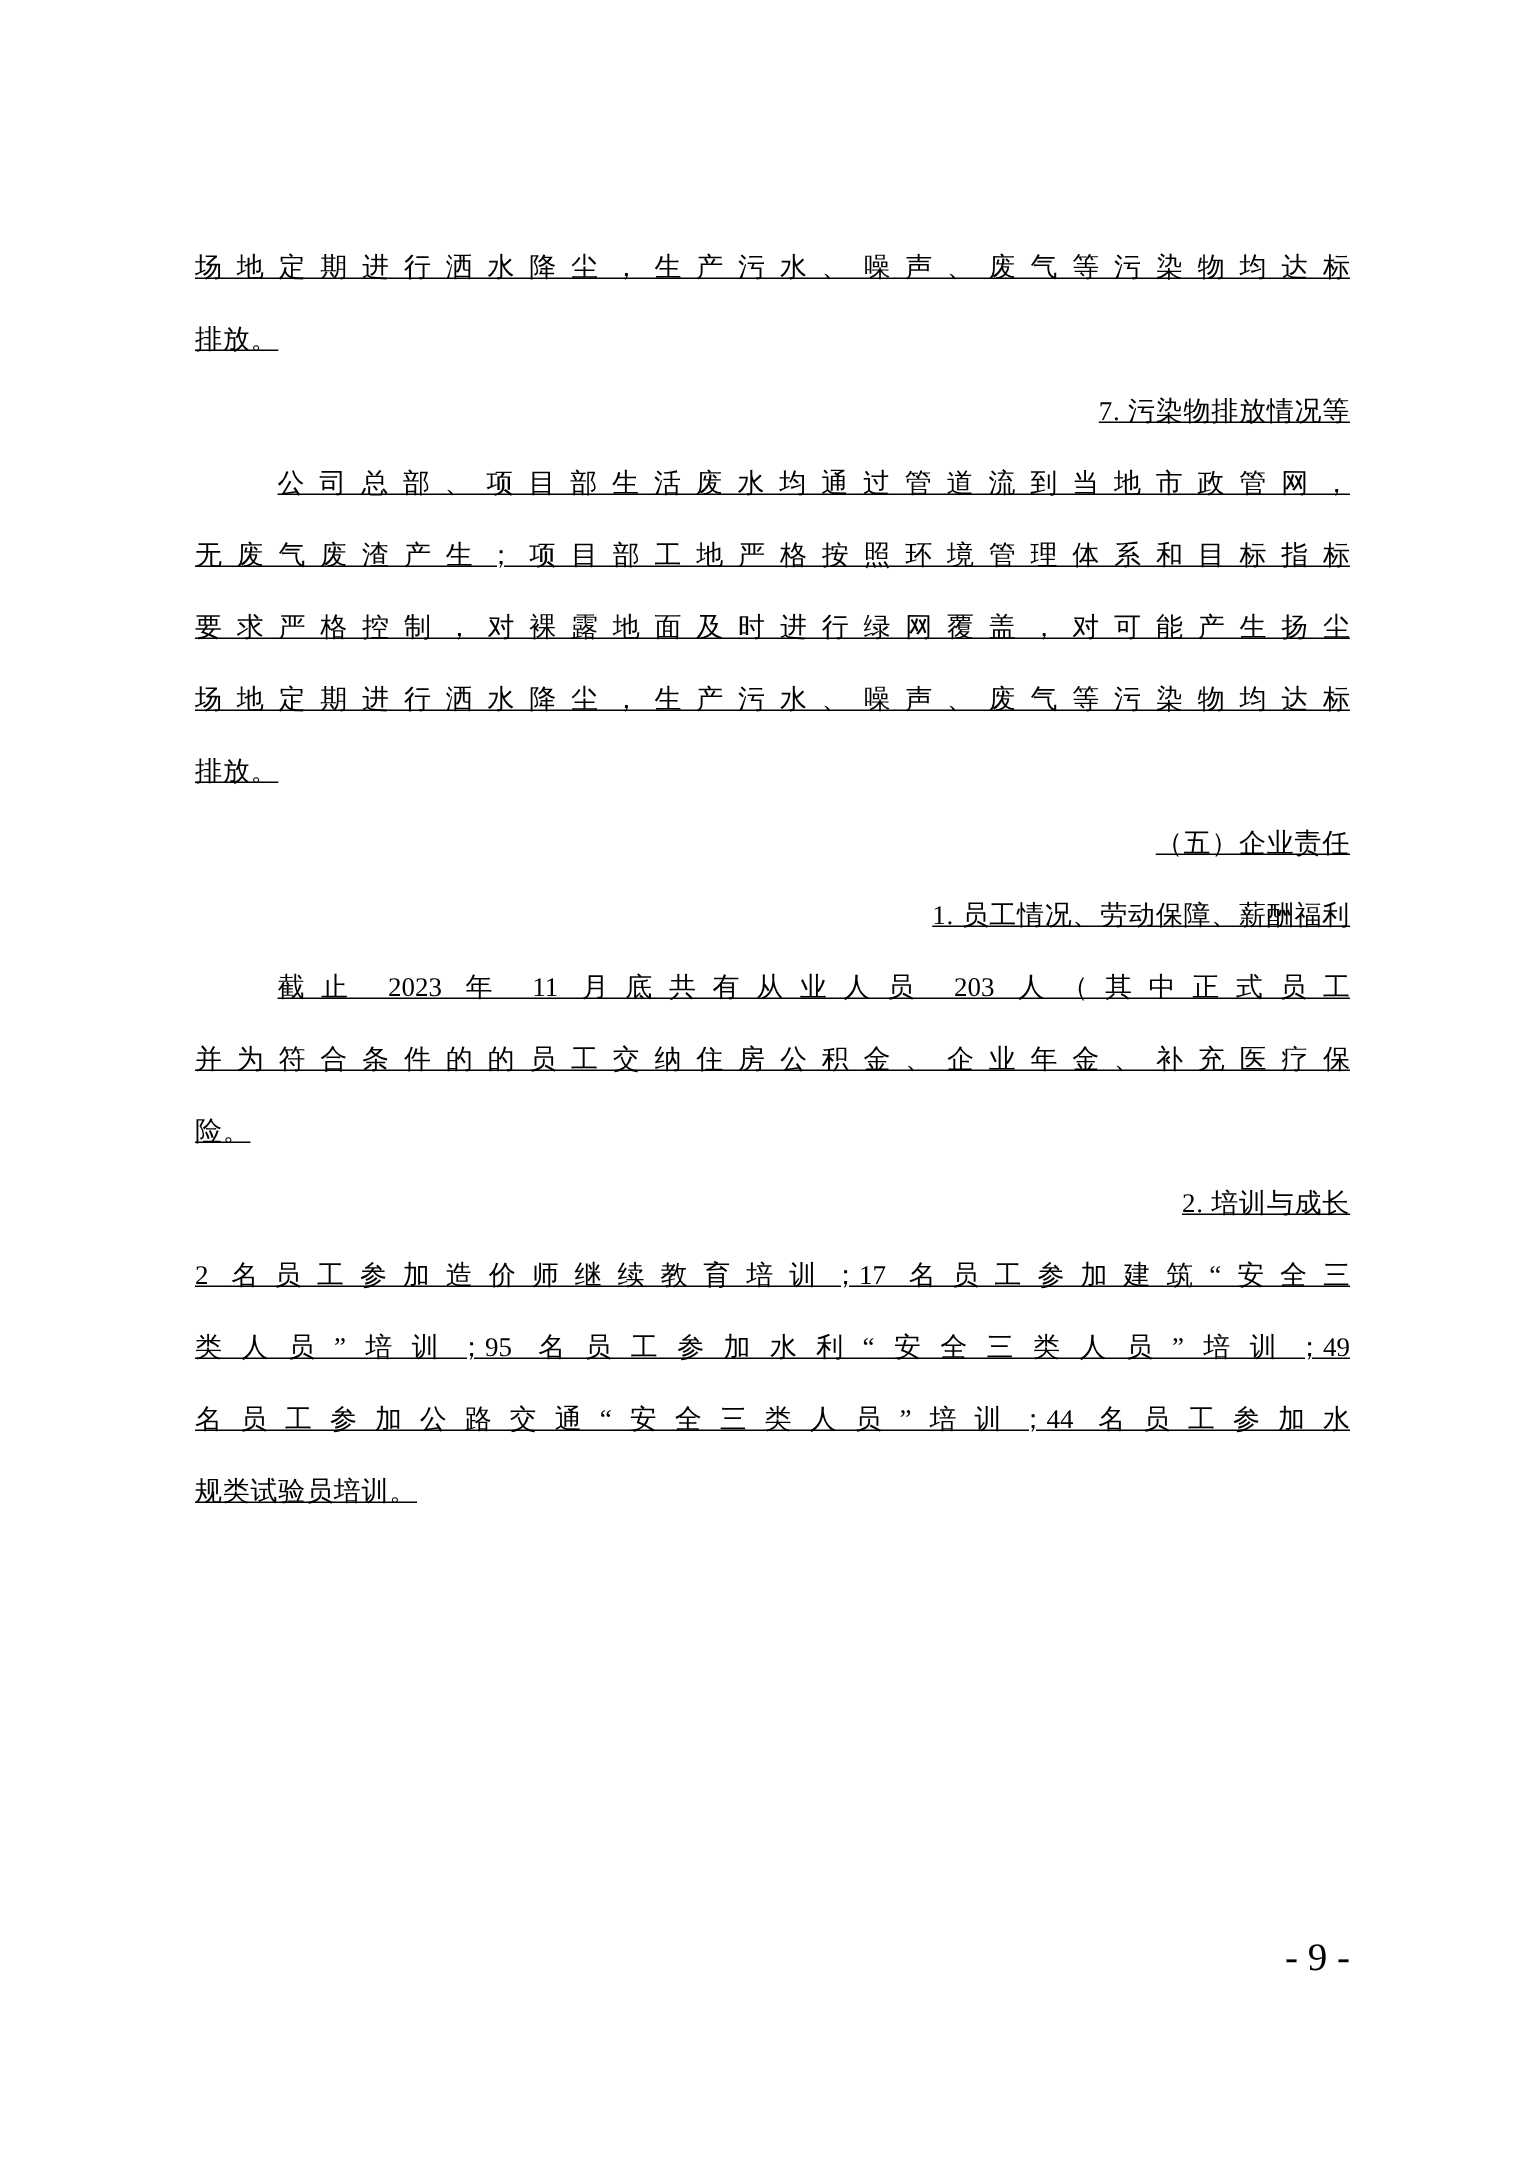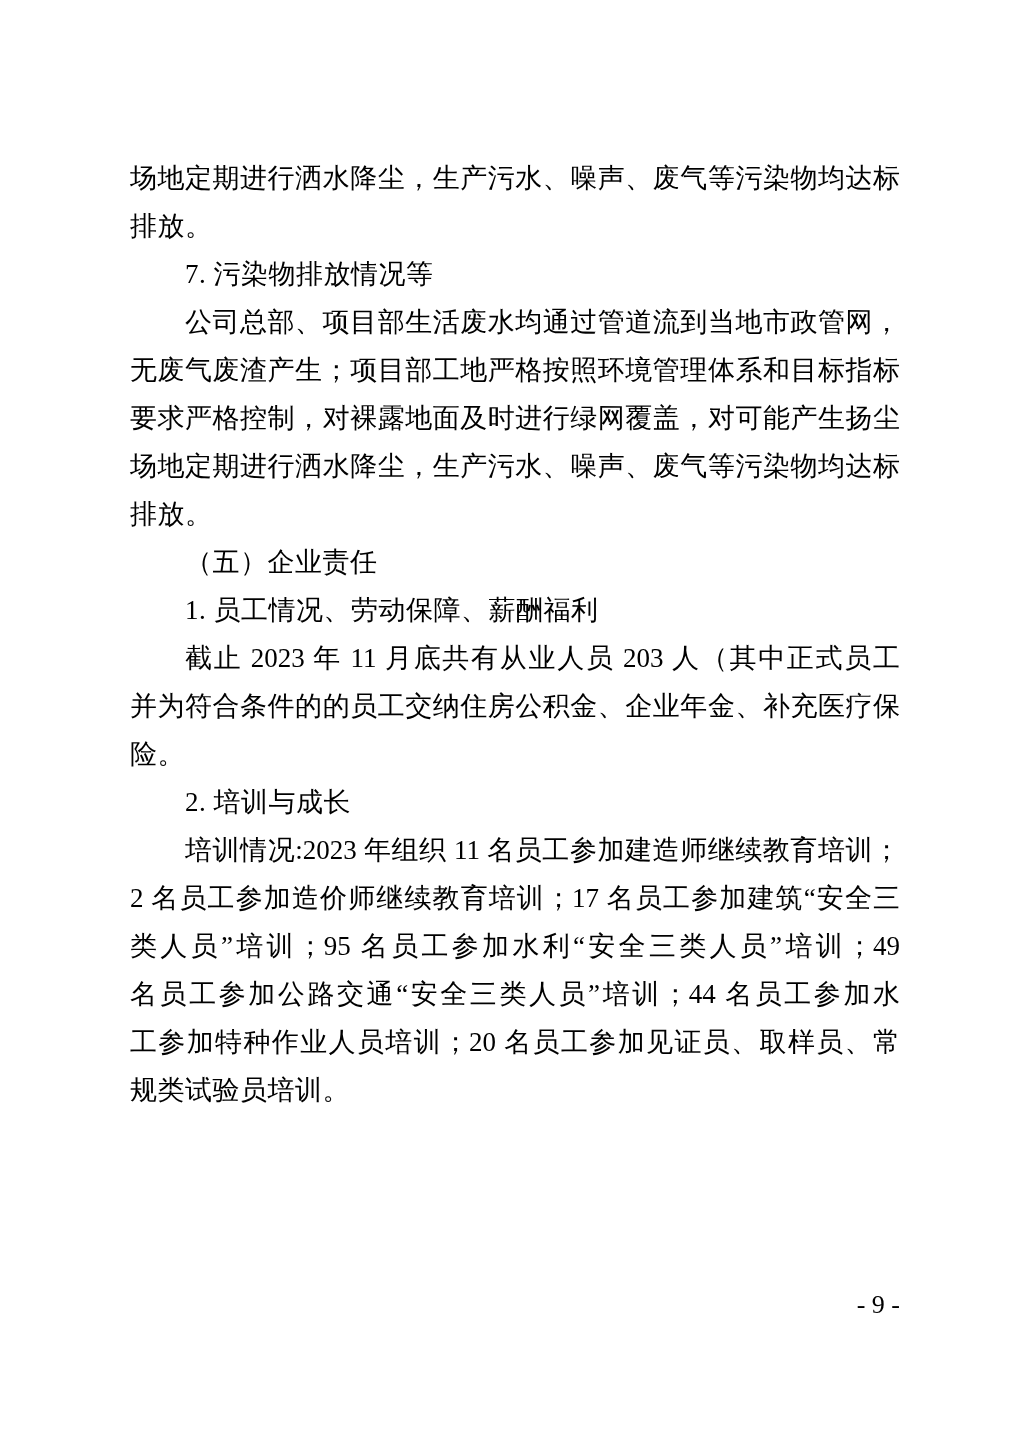--- a/index.html
+++ b/index.html
@@ -23,35 +23,37 @@
     height: 1448px;
     background: #ffffff;
   }
   .content {
     position: absolute;
     left: 130px;
     top: 154px;
     width: 770px;
   }
   .line {
-    font-size: 27px;
+    font-size: 18px;
     height: 48px;
     line-height: 48px;
     letter-spacing: 0.5px;
     white-space: nowrap;
     text-align: left;
+    text-decoration: underline;
   }
   .line.justify {
     white-space: normal;
     text-align: justify;
     text-align-last: justify;
     letter-spacing: 0;
   }
   .line.indent {
     text-indent: 55px;
+    text-align: right;
   }
   .page-number {
     position: absolute;
     left: 130px;
     top: 1281px;
     width: 770px;
     height: 48px;
     line-height: 48px;
     font-size: 26px;
     text-align: right;
@@ -69,21 +71,19 @@
       <div class="line justify">无废气废渣产生；项目部工地严格按照环境管理体系和目标指标</div>
       <div class="line justify">要求严格控制，对裸露地面及时进行绿网覆盖，对可能产生扬尘</div>
       <div class="line justify">场地定期进行洒水降尘，生产污水、噪声、废气等污染物均达标</div>
       <div class="line">排放。</div>
       <div class="line indent">（五）企业责任</div>
       <div class="line indent">1. 员工情况、劳动保障、薪酬福利</div>
       <div class="line justify indent">截止 2023 年 11 月底共有从业人员 203 人（其中正式员工</div>
       <div class="line justify">并为符合条件的的员工交纳住房公积金、企业年金、补充医疗保</div>
       <div class="line">险。</div>
       <div class="line indent">2. 培训与成长</div>
-      <div class="line justify indent">培训情况:2023 年组织 11 名员工参加建造师继续教育培训；</div>
       <div class="line justify">2 名员工参加造价师继续教育培训；17 名员工参加建筑“安全三</div>
       <div class="line justify">类人员”培训；95 名员工参加水利“安全三类人员”培训；49</div>
       <div class="line justify">名员工参加公路交通“安全三类人员”培训；44 名员工参加水</div>
-      <div class="line justify">工参加特种作业人员培训；20 名员工参加见证员、取样员、常</div>
       <div class="line">规类试验员培训。</div>
     </div>
   <div class="page-number">- 9 -</div>
 </div>
 
 </body></html>

